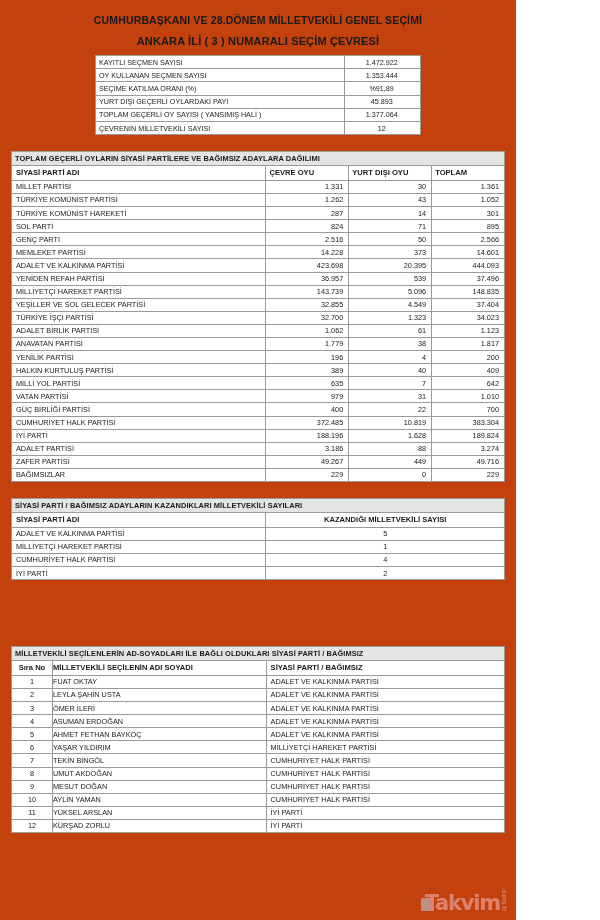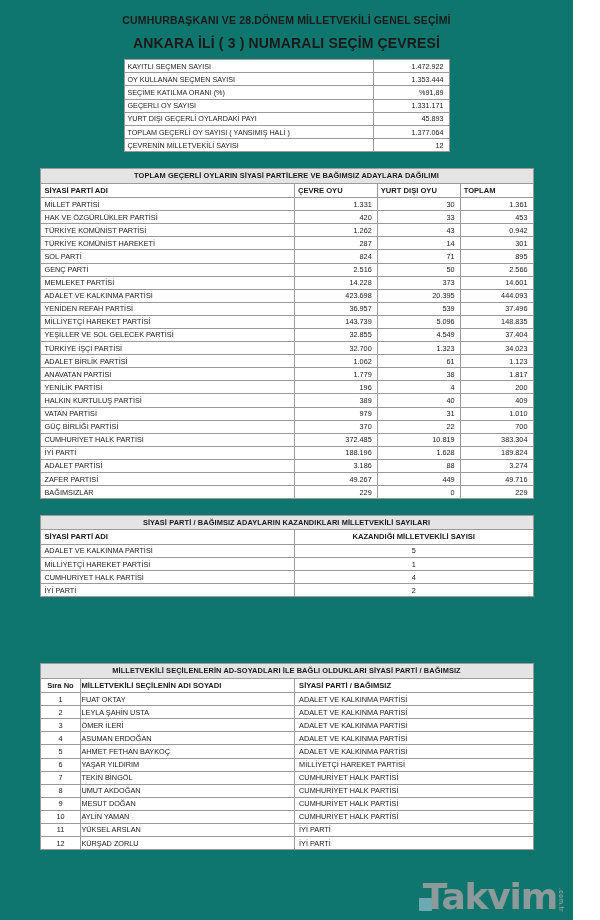--- a/index.html
+++ b/index.html
@@ -6,35 +6,35 @@
   html, body {
     margin: 0; padding: 0;
     width: 600px; height: 920px;
     background: #ffffff;
     font-family: "Liberation Sans", sans-serif;
     color: #1a1a1a;
     overflow: hidden;
   }
   #page {
     position: relative;
-    width: 573px; height: 920px;
-    background: #0f766e;
+    width: 516px; height: 920px;
+    background: #c2410c;
   }
 
   
   .doc-title {
     text-align: center;
     font-size: 10.5px;
     font-weight: bold;
     letter-spacing: .15px;
     padding-top: 14px;
   }
   .doc-subtitle {
     text-align: center;
-    font-size: 14px;
+    font-size: 11px;
     font-weight: bold;
     letter-spacing: .15px;
     padding-top: 9px;
     padding-bottom: 8px;
   }
 
   
   table {
     border-collapse: collapse;
     font-size: 7.3px;
@@ -44,21 +44,20 @@
     border: 1px solid #9a9a9a;
     padding: 1px 3px;
     line-height: 1.25;
     font-weight: normal;
     white-space: nowrap;
     overflow: hidden;
   }
   .hdr-band td, .hdr-band th {
     background: #e4e4e4;
     font-weight: bold;
-    text-align: center;
     letter-spacing: .1px;
     font-size: 7.4px;
     padding: 2px 3px;
   }
   .col-hdr td {
     background: #ffffff;
     font-weight: bold;
     text-align: left;
     font-size: 7.6px;
     padding: 2px 3px;
@@ -66,21 +65,21 @@
   .num { text-align: right; padding-right: 5px; }
 
   
   .summary-wrap {
     width: 326px;
     margin: 0 auto;
   }
   table.summary { width: 100%; }
   table.summary td { height: 13.2px; font-size: 7.2px; }
   table.summary td.label { width: 250px; }
-  table.summary td.value { width: 76px; text-align: right; padding-right: 5px; }
+  table.summary td.value { width: 76px; text-align: center; padding-right: 5px; }
 
   
   .wide-wrap {
     width: 494px;
     margin: 0 auto;
   }
   table.wide { width: 100%; }
 
   table.parties td { height: 13.1px; }
   table.parties td.pname { width: 255px; padding-left: 4px; }
@@ -111,21 +110,21 @@
     pointer-events: none;
   }
   .wm-sq {
     width: 13px; height: 13px;
     background: #b8d4ea;
     margin-right: -9px;
     margin-bottom: 3px;
     border-radius: 1px;
   }
   .wm-text {
-    font-size: 36px;
+    font-size: 21px;
     font-weight: bold;
     color: #f2b8c0;
     letter-spacing: -1.2px;
     line-height: .95;
     font-family: "DejaVu Sans", sans-serif;
   }
   .wm-tld {
     font-size: 6.5px;
     font-weight: bold;
     color: #f2b8c0;
@@ -152,24 +151,20 @@
           </tr>
           <tr>
             <td class="label">OY KULLANAN SEÇMEN SAYISI</td>
             <td class="value">1.353.444</td>
           </tr>
           <tr>
             <td class="label">SEÇİME KATILMA ORANI (%)</td>
             <td class="value">%91,89</td>
           </tr>
           <tr>
-            <td class="label">GEÇERLİ OY SAYISI</td>
-            <td class="value">1.331.171</td>
-          </tr>
-          <tr>
             <td class="label">YURT DIŞI GEÇERLİ OYLARDAKİ PAYI</td>
             <td class="value">45.893</td>
           </tr>
           <tr>
             <td class="label">TOPLAM GEÇERLİ OY SAYISI ( YANSIMIŞ HALİ )</td>
             <td class="value">1.377.064</td>
           </tr>
           <tr>
             <td class="label">ÇEVRENİN MİLLETVEKİLİ SAYISI</td>
             <td class="value">12</td>
@@ -194,30 +189,24 @@
         </tr>
       </tbody>
       <tbody id="parties-body">
           <tr>
             <td class="pname">MİLLET PARTİSİ</td>
             <td class="c1 num">1.331</td>
             <td class="c2 num">30</td>
             <td class="c3 num">1.361</td>
           </tr>
           <tr>
-            <td class="pname">HAK VE ÖZGÜRLÜKLER PARTİSİ</td>
-            <td class="c1 num">420</td>
-            <td class="c2 num">33</td>
-            <td class="c3 num">453</td>
-          </tr>
-          <tr>
             <td class="pname">TÜRKİYE KOMÜNİST PARTİSİ</td>
             <td class="c1 num">1.262</td>
             <td class="c2 num">43</td>
-            <td class="c3 num">0.942</td>
+            <td class="c3 num">1.052</td>
           </tr>
           <tr>
             <td class="pname">TÜRKİYE KOMÜNİST HAREKETİ</td>
             <td class="c1 num">287</td>
             <td class="c2 num">14</td>
             <td class="c3 num">301</td>
           </tr>
           <tr>
             <td class="pname">SOL PARTİ</td>
             <td class="c1 num">824</td>
@@ -284,28 +273,34 @@
             <td class="c2 num">4</td>
             <td class="c3 num">200</td>
           </tr>
           <tr>
             <td class="pname">HALKIN KURTULUŞ PARTİSİ</td>
             <td class="c1 num">389</td>
             <td class="c2 num">40</td>
             <td class="c3 num">409</td>
           </tr>
           <tr>
+            <td class="pname">MİLLİ YOL PARTİSİ</td>
+            <td class="c1 num">635</td>
+            <td class="c2 num">7</td>
+            <td class="c3 num">642</td>
+          </tr>
+          <tr>
             <td class="pname">VATAN PARTİSİ</td>
             <td class="c1 num">979</td>
             <td class="c2 num">31</td>
             <td class="c3 num">1.010</td>
           </tr>
           <tr>
             <td class="pname">GÜÇ BİRLİĞİ PARTİSİ</td>
-            <td class="c1 num">370</td>
+            <td class="c1 num">400</td>
             <td class="c2 num">22</td>
             <td class="c3 num">700</td>
           </tr>
           <tr>
             <td class="pname">CUMHURİYET HALK PARTİSİ</td>
             <td class="c1 num">372.485</td>
             <td class="c2 num">10.819</td>
             <td class="c3 num">383.304</td>
           </tr>
           <tr>

